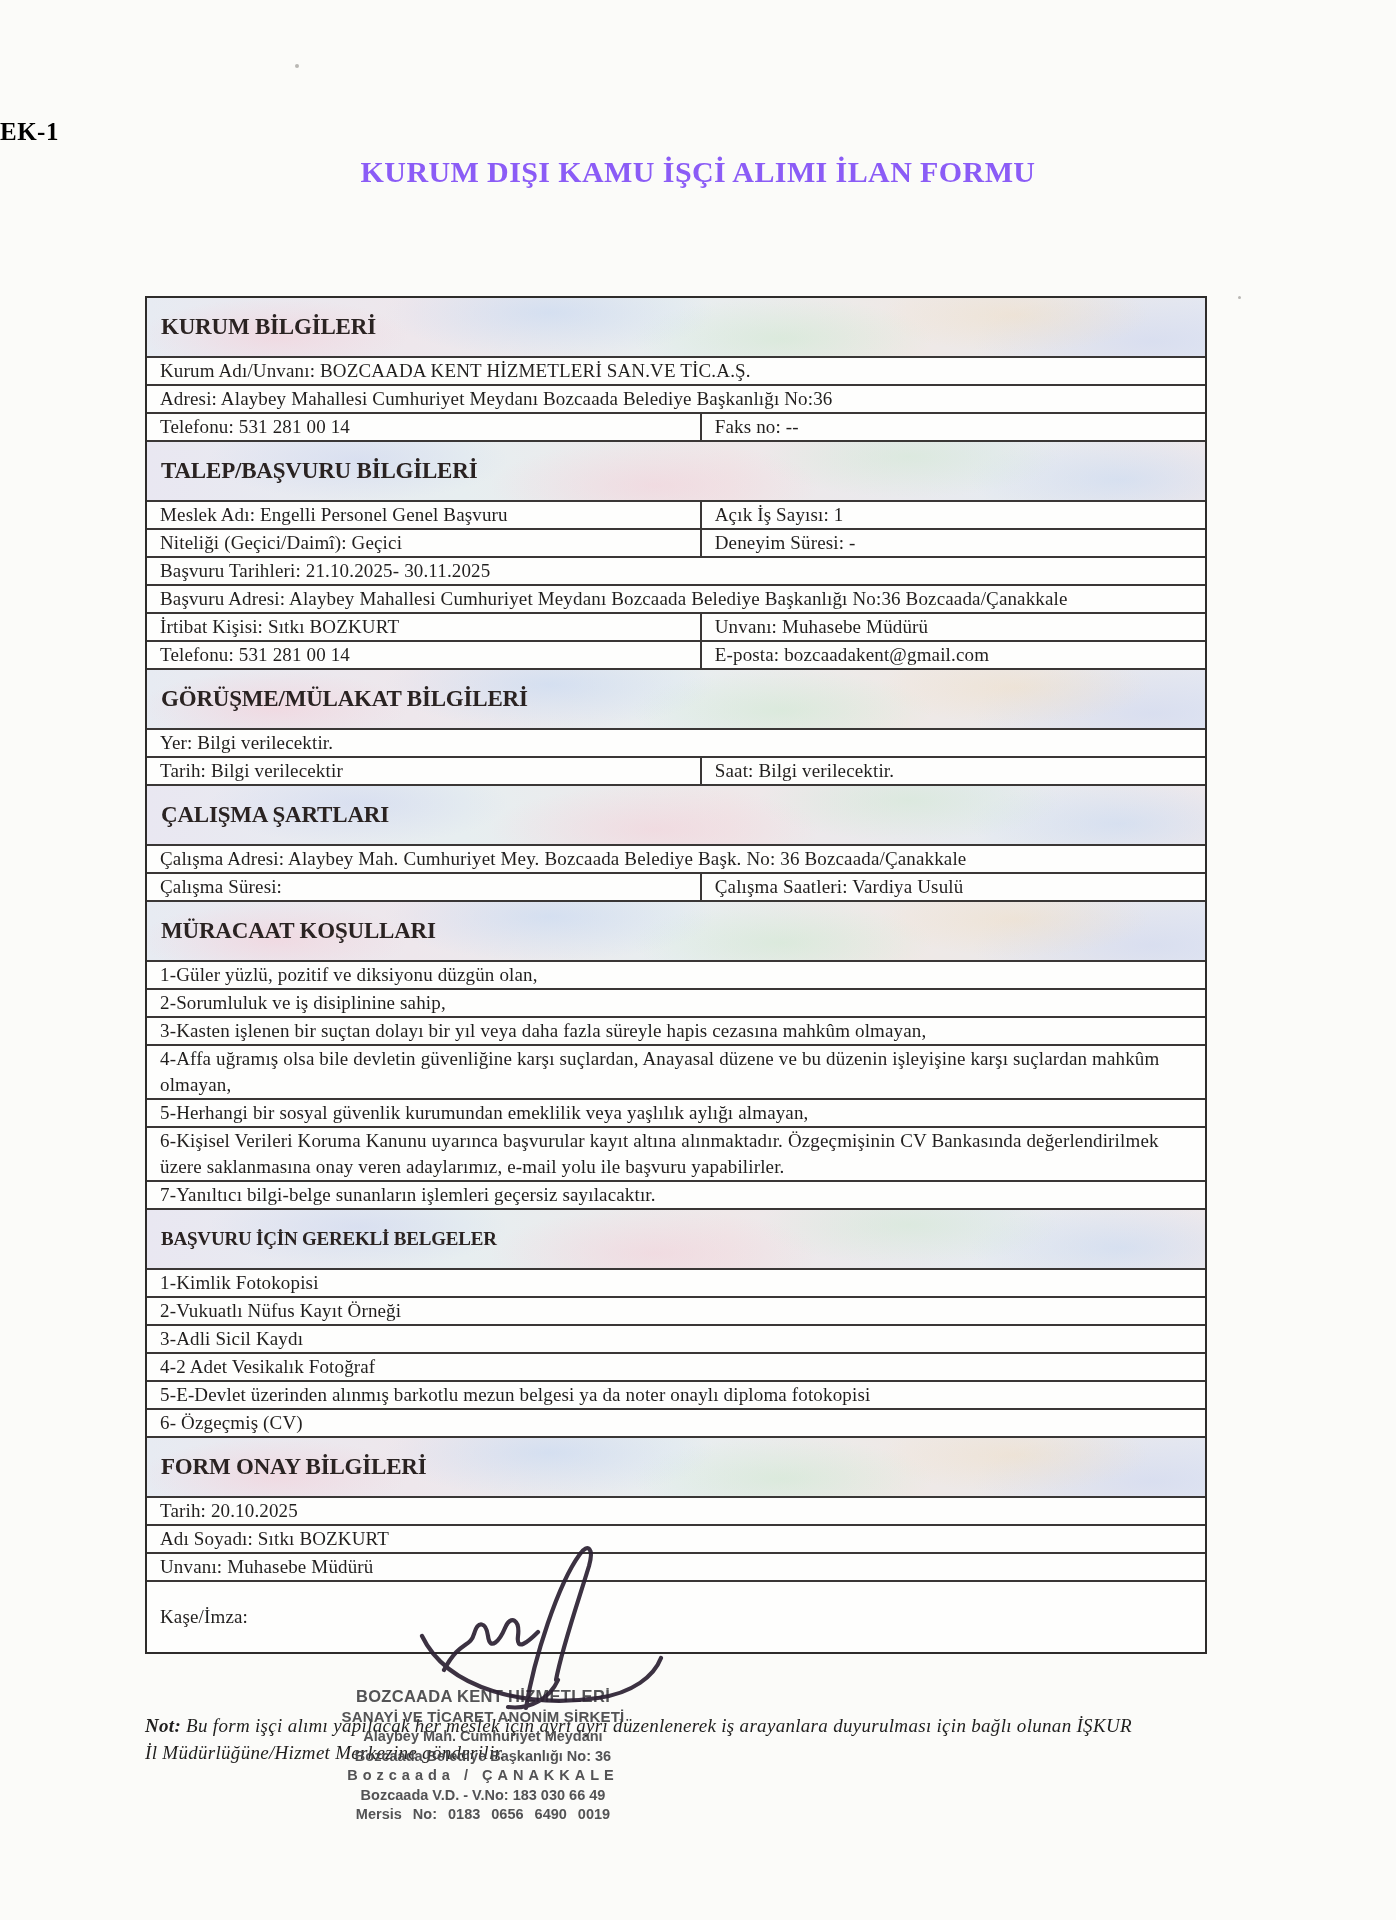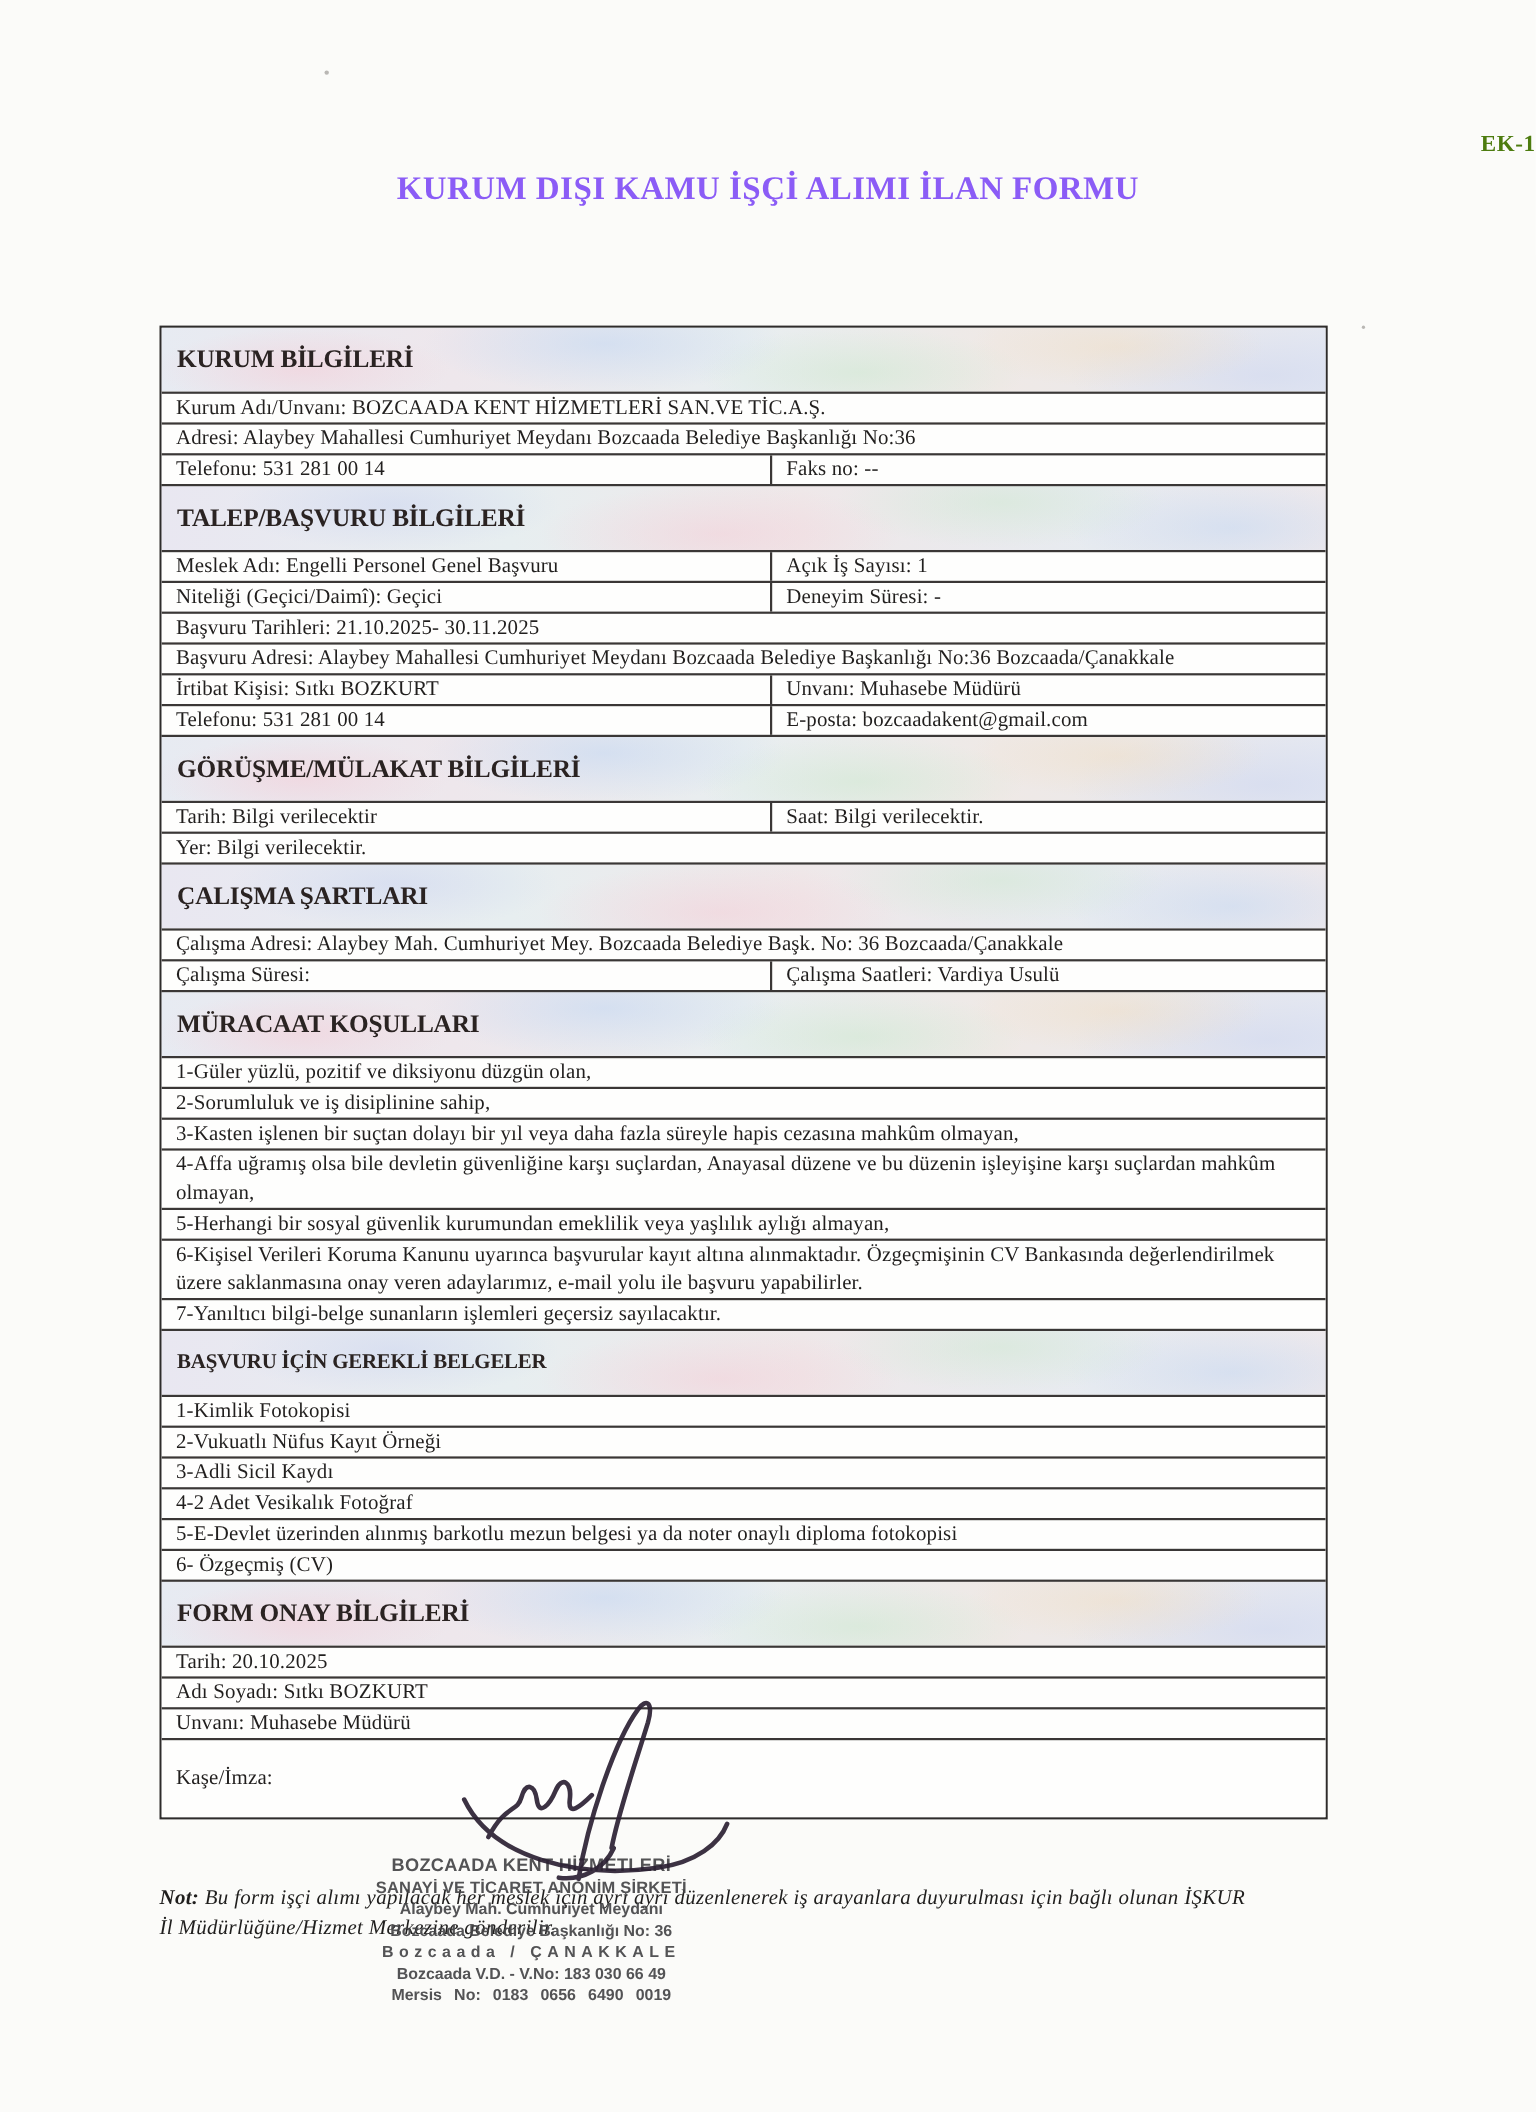--- a/index.html
+++ b/index.html
@@ -3,22 +3,22 @@
 <meta charset="utf-8">
 <style>
   html,body{margin:0;padding:0;}
   body{
     width:1396px;height:1920px;position:relative;overflow:hidden;
     background:#fbfbf9;
     font-family:"Liberation Serif","DejaVu Serif",serif;
     color:#211f1e;
   }
   .title1{
-    position:absolute;top:118px;left:0;width:100%;text-align:right;
-    font-size:21px;font-weight:bold;letter-spacing:.5px;color:#4d7c0f;
+    position:absolute;top:118px;left:0;width:100%;text-align:left;
+    font-size:25px;font-weight:bold;letter-spacing:.5px;color:#000000;
   }
   .title2{
     position:absolute;top:155px;left:0;width:100%;text-align:center;
     font-size:30px;font-weight:bold;letter-spacing:.4px;color:#8b5cf6;
   }
   
   .formtable{
     position:absolute;left:145px;top:296px;width:1062px;
     border:2px solid #2e2c2b;background:#fefefd;
     box-sizing:border-box;
@@ -107,25 +107,25 @@
   <div class="trow split">
     <div class="cl">İrtibat Kişisi: Sıtkı BOZKURT</div>
     <div class="cr">Unvanı: Muhasebe Müdürü</div>
   </div>
   <div class="trow split">
     <div class="cl">Telefonu: 531 281 00 14</div>
     <div class="cr">E-posta: bozcaadakent@gmail.com</div>
   </div>
 
   <div class="band">GÖRÜŞME/MÜLAKAT BİLGİLERİ</div>
+  <div class="trow">Yer: Bilgi verilecektir.</div>
   <div class="trow split">
     <div class="cl">Tarih: Bilgi verilecektir</div>
     <div class="cr">Saat: Bilgi verilecektir.</div>
   </div>
-  <div class="trow">Yer: Bilgi verilecektir.</div>
 
   <div class="band alt">ÇALIŞMA ŞARTLARI</div>
   <div class="trow">Çalışma Adresi: Alaybey Mah. Cumhuriyet Mey. Bozcaada Belediye Başk. No: 36 Bozcaada/Çanakkale</div>
   <div class="trow split">
     <div class="cl">Çalışma Süresi:</div>
     <div class="cr">Çalışma Saatleri: Vardiya Usulü</div>
   </div>
 
   <div class="band">MÜRACAAT KOŞULLARI</div>
   <div class="trow">1-Güler yüzlü, pozitif ve diksiyonu düzgün olan,</div>

